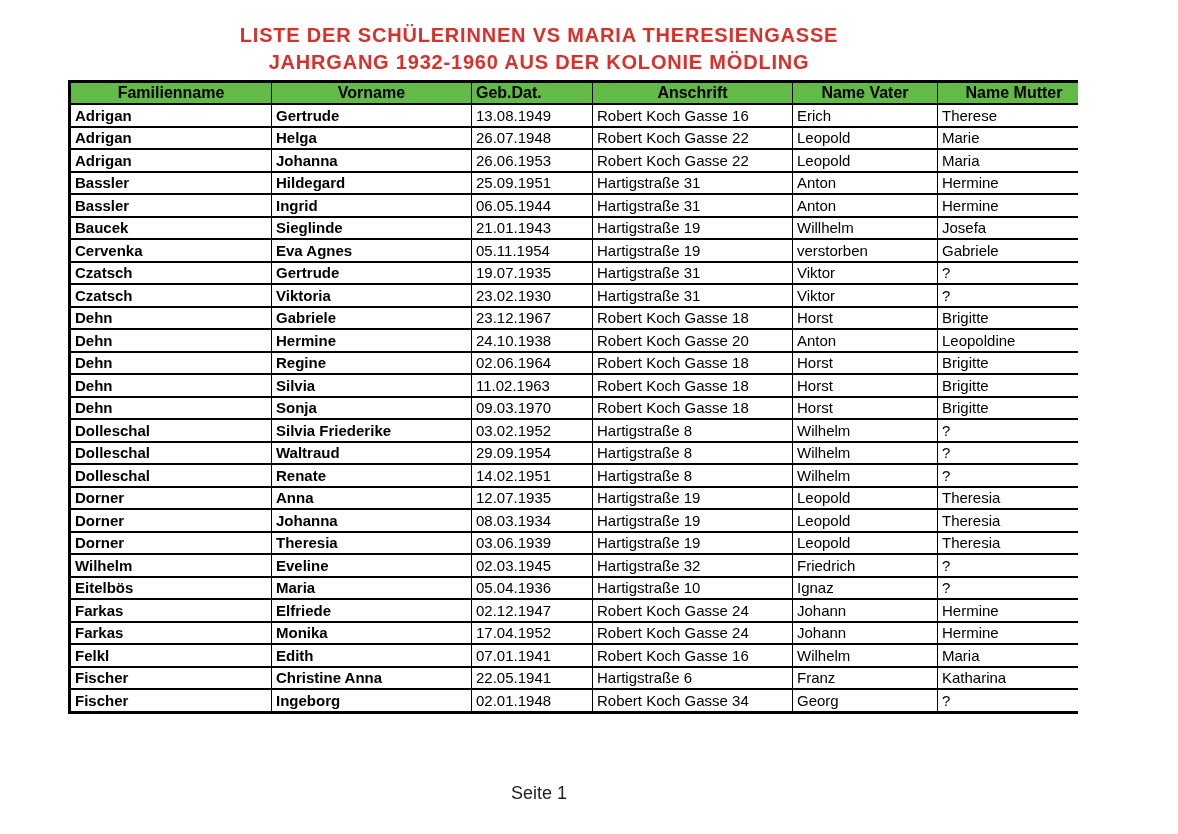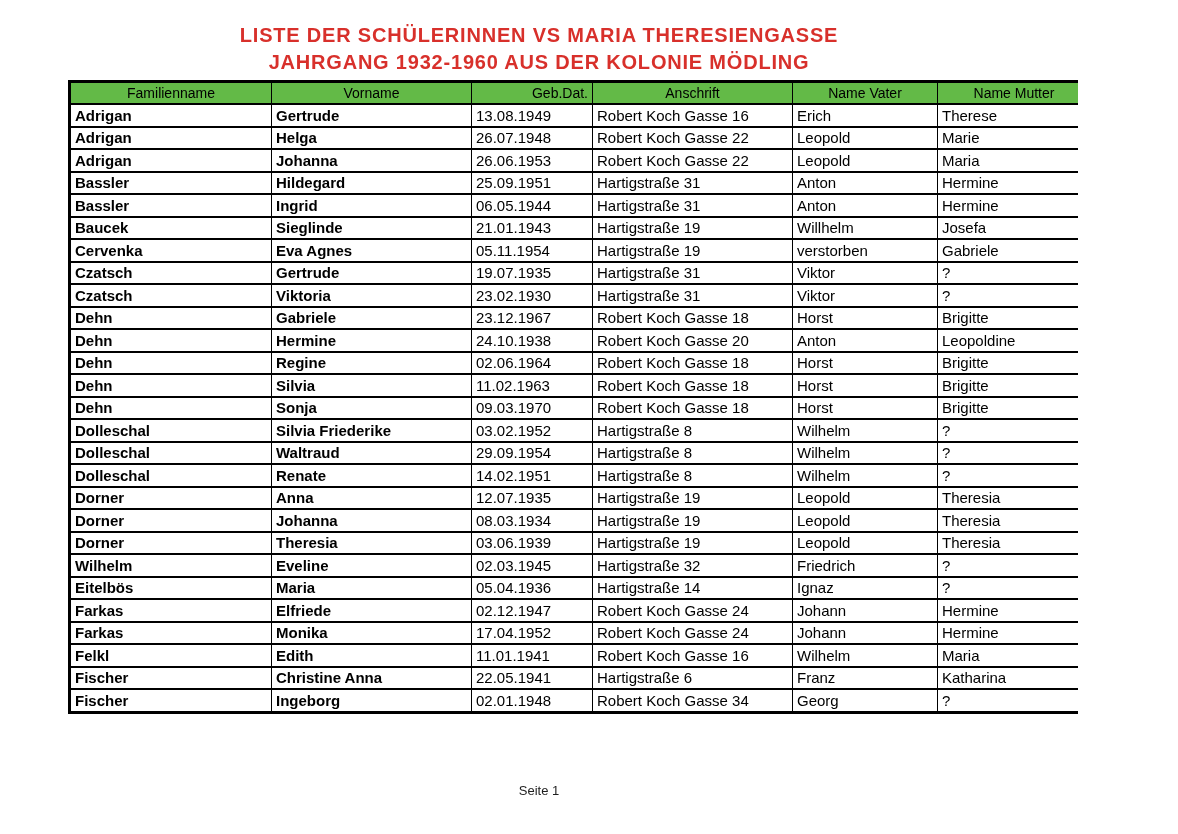--- a/index.html
+++ b/index.html
@@ -22,46 +22,46 @@
   table.students {
     position:absolute; left:68px; top:80px;
     width:1022px;
     border-collapse:collapse;
     table-layout:fixed;
     border:3px solid var(--border-col, #000);
   }
   table.students th {
     background:var(--header-bg, #63ba47);
     color:#000;
-    font-weight:normal;
-    font-size:14px;
+    font-weight:bold;
+    font-size:16px;
     height:20px;
     padding:0 4px;
     border:1px solid var(--border-col, #000);
     border-bottom-width:2px;
     text-align:center;
     white-space:nowrap; overflow:hidden;
   }
-  table.students th.left { text-align:right; }
+  table.students th.left { text-align:left; }
   table.students td {
     font-size:15px;
     color:#000;
     height:20.5px;
     padding:0 4px;
     border:1px solid var(--border-col, #000);
     border-top-width:2px;
     text-align:left;
     vertical-align:middle;
     white-space:nowrap; overflow:hidden;
   }
   table.students td.b { font-weight:bold; }
   .footer {
     position:absolute; top:783px; left:0; width:100%;
     text-align:center;
-    font-size:13px;
+    font-size:18px;
     color:#1f1f1f;
   }
 </style>
 </head>
 <body>
 
 <div class="sheet">
 
   <div class="title">
     <div>LISTE DER SCHÜLERINNEN VS MARIA THERESIENGASSE</div>
@@ -253,21 +253,21 @@
           <td class="b">Eveline</td>
           <td>02.03.1945</td>
           <td>Hartigstraße 32</td>
           <td>Friedrich</td>
           <td>?</td>
         </tr>
         <tr>
           <td class="b">Eitelbös</td>
           <td class="b">Maria</td>
           <td>05.04.1936</td>
-          <td>Hartigstraße 14</td>
+          <td>Hartigstraße 10</td>
           <td>Ignaz</td>
           <td>?</td>
         </tr>
         <tr>
           <td class="b">Farkas</td>
           <td class="b">Elfriede</td>
           <td>02.12.1947</td>
           <td>Robert Koch Gasse 24</td>
           <td>Johann</td>
           <td>Hermine</td>
@@ -276,21 +276,21 @@
           <td class="b">Farkas</td>
           <td class="b">Monika</td>
           <td>17.04.1952</td>
           <td>Robert Koch Gasse 24</td>
           <td>Johann</td>
           <td>Hermine</td>
         </tr>
         <tr>
           <td class="b">Felkl</td>
           <td class="b">Edith</td>
-          <td>11.01.1941</td>
+          <td>07.01.1941</td>
           <td>Robert Koch Gasse 16</td>
           <td>Wilhelm</td>
           <td>Maria</td>
         </tr>
         <tr>
           <td class="b">Fischer</td>
           <td class="b">Christine Anna</td>
           <td>22.05.1941</td>
           <td>Hartigstraße 6</td>
           <td>Franz</td>

